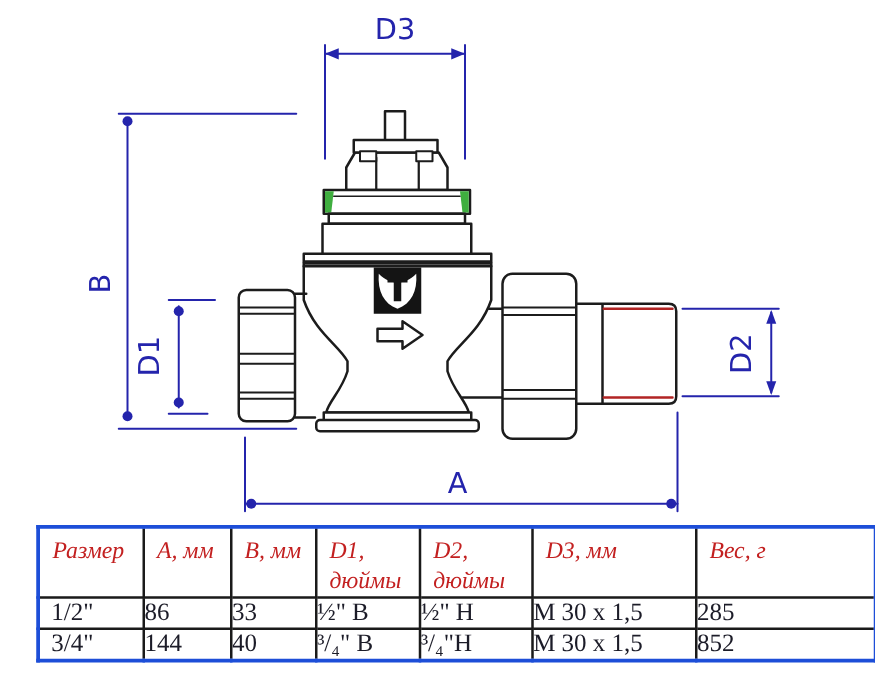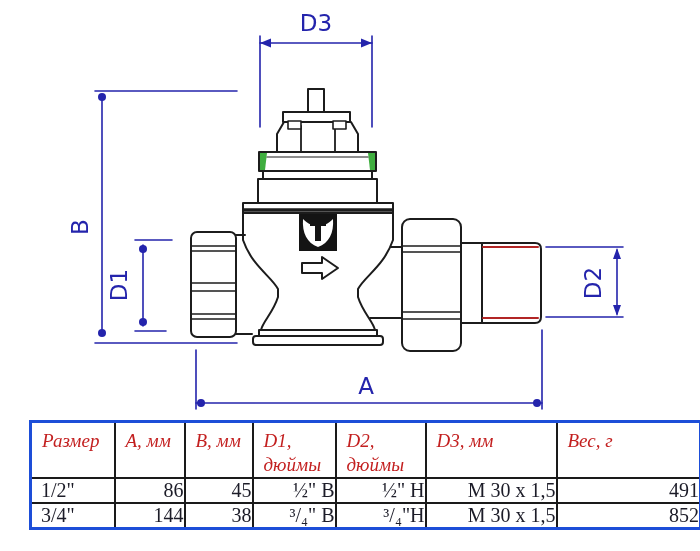--- a/index.html
+++ b/index.html
@@ -19,21 +19,21 @@
     padding-left:20px;
   }
   table.spec th, table.spec td{border:2px solid #1a1a1a;overflow:hidden;}
   table.spec th{
     font-family:"Liberation Serif", serif;font-style:italic;font-weight:normal;
     font-size:19px;color:#c32020;text-align:left;vertical-align:top;
     padding:6px 4px 0 10px;white-space:pre-line;line-height:1.25;
   }
   table.spec td{
     font-family:"Liberation Serif", serif;font-size:20px;color:#1c1c28;
-    text-align:right;vertical-align:middle;padding:0;
+    text-align:left;vertical-align:middle;padding:0;
   }
   table.spec td.first{text-align:left;padding-left:9px;}
   tr.hdr{height:54px;} tr.data{height:25px;}
 </style>
 </head>
 <body>
 
 <svg class="drawing" width="700" height="418" viewBox="0 0 700 418" xmlns="http://www.w3.org/2000/svg">
 
   <g stroke="#1c1c1c" stroke-width="2" fill="#ffffff" stroke-linejoin="round" stroke-linecap="round">
@@ -151,29 +151,29 @@
       <th>D2,
 дюймы</th>
       <th>D3, мм</th>
       <th>Вес, г</th>
     </tr>
   </thead>
   <tbody>
     <tr class="data">
       <td class="first">1/2"</td>
       <td>86</td>
-      <td>45</td>
+      <td>33</td>
       <td>½" В</td>
       <td>½" Н</td>
       <td>М 30 х 1,5</td>
-      <td>491</td>
+      <td>285</td>
     </tr>
     <tr class="data">
       <td class="first">3/4"</td>
       <td>144</td>
-      <td>38</td>
+      <td>40</td>
       <td>³/₄" В</td>
       <td>³/₄"Н</td>
       <td>М 30 х 1,5</td>
       <td>852</td>
     </tr>
   </tbody>
 </table>
 
 </body></html>

